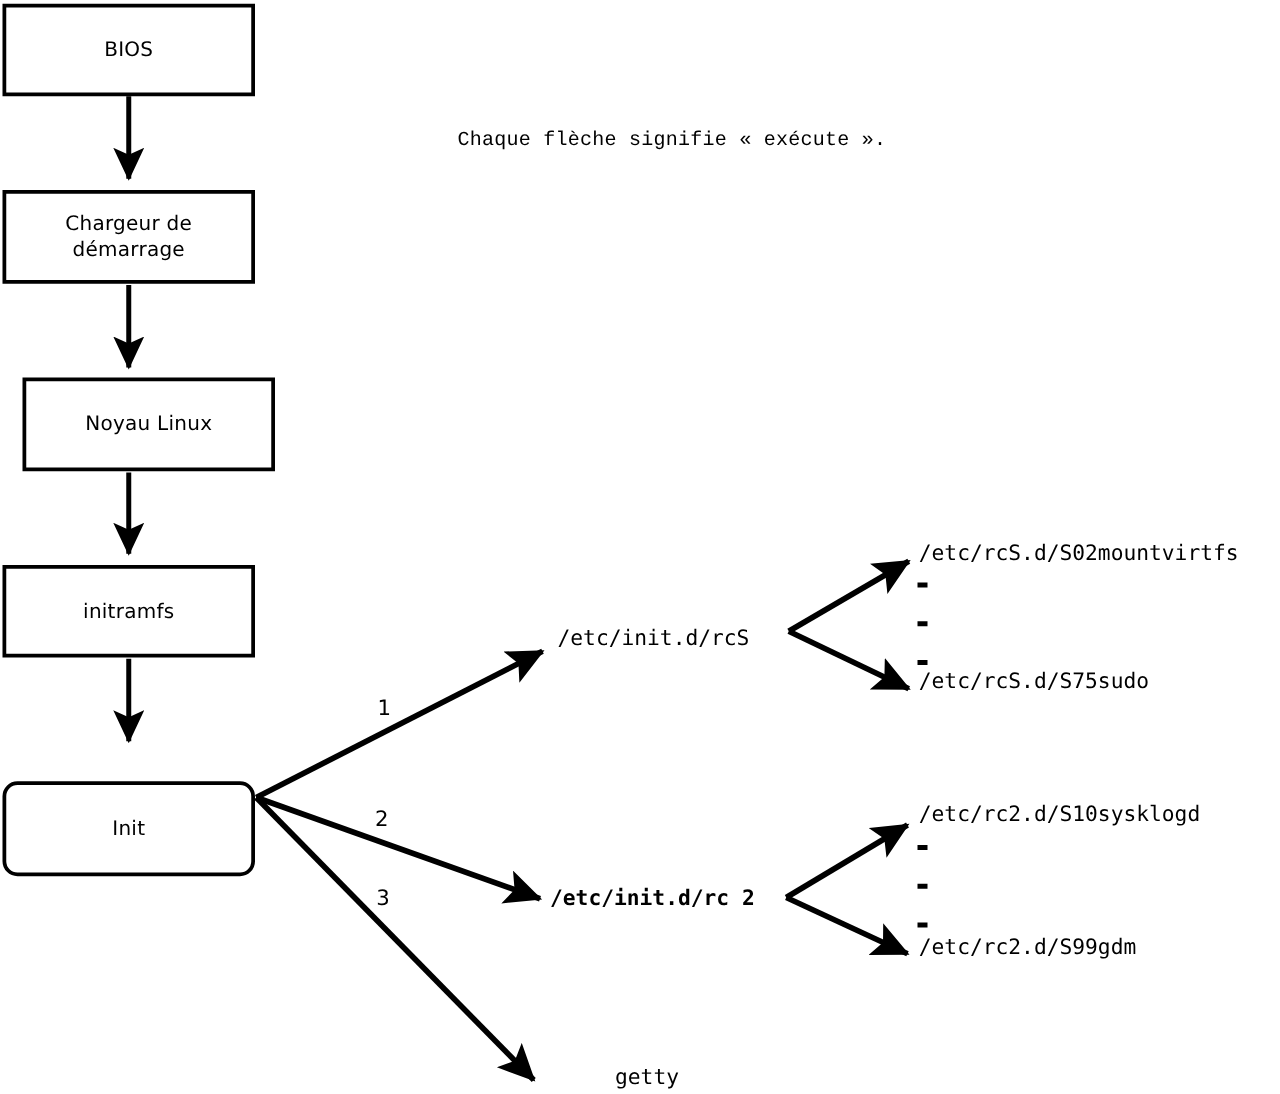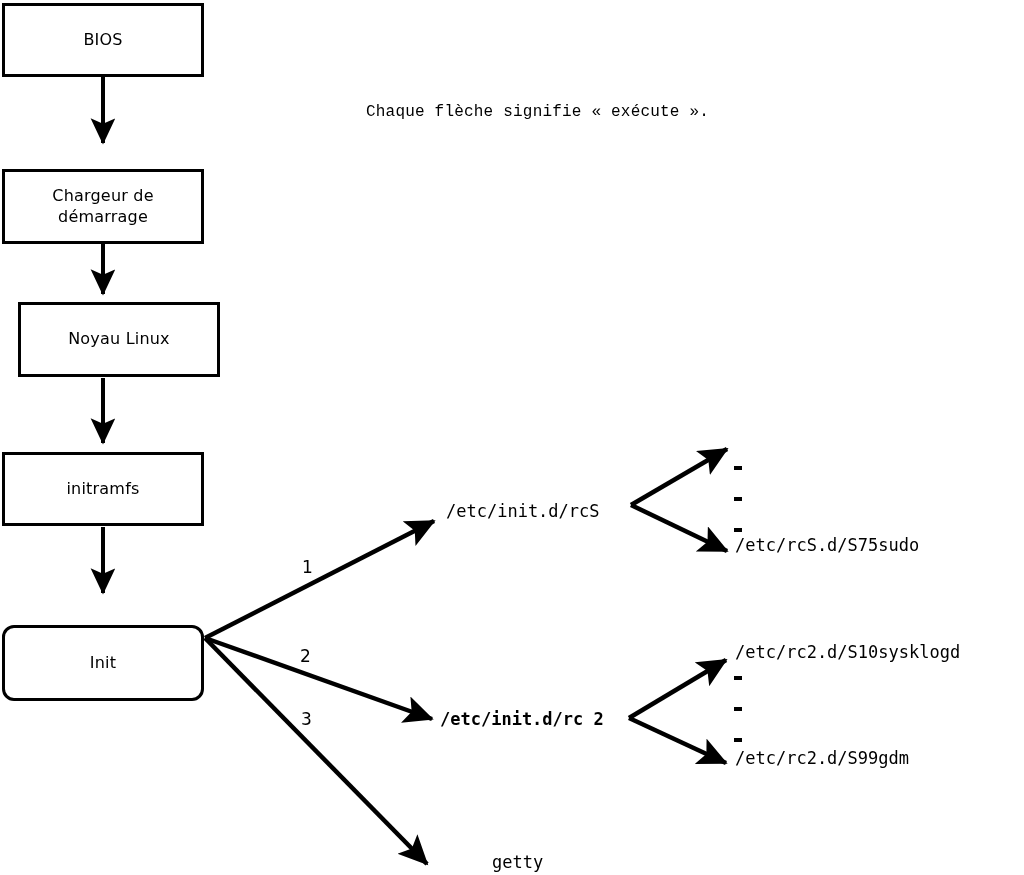--- a/index.html
+++ b/index.html
@@ -108,21 +108,21 @@
     <g stroke="#000000" stroke-width="4.5" fill="none" marker-end="url(#arrowhead)">
       <line x1="629" y1="718" x2="726" y2="660"></line>
       <line x1="629" y1="718" x2="726" y2="763"></line>
     </g>
   </svg>
 
   <div class="node-box" style="left:2px; top:3px; width:202px; height:74px;">
     <span>BIOS</span>
   </div>
 
-  <div class="node-box" style="left:2px; top:152px; width:202px; height:75px; padding:0 10px;margin-top:17px;">
+  <div class="node-box" style="left:2px; top:152px; width:202px; height:75px; padding:0 10px;">
     <span>Chargeur de démarrage</span>
   </div>
 
   <div class="node-box" style="left:18px; top:302px; width:202px; height:75px;">
     <span>Noyau Linux</span>
   </div>
 
   <div class="node-box" style="left:2px; top:452px; width:202px; height:74px;justify-content:center;">
     <span>initramfs</span>
   </div>
@@ -134,20 +134,21 @@
   <div class="caption" style="left:366px; top:103px;">Chaque flèche signifie « exécute ».</div>
 
   <div class="branch-num" style="left:302px; top:557px;">1</div>
   <div class="branch-num" style="left:300px; top:646px;">2</div>
   <div class="branch-num" style="left:301px; top:709px;">3</div>
 
   <div class="mono-label" style="left:446px; top:501px;">/etc/init.d/rcS</div>
   <div class="mono-label" style="left:440px; top:709px;font-weight:bold;">/etc/init.d/rc 2</div>
   <div class="mono-label" style="left:450px; top:852px;margin-left:42px;">getty</div>
 
+  <div class="mono-label" style="left:735px; top:433px;">/etc/rcS.d/S02mountvirtfs</div>
   <div class="ellipsis-dots" style="left:734px; top:466px;">
     <i></i>
     <i></i>
     <i></i>
   </div>
   <div class="mono-label" style="left:735px; top:535px;">/etc/rcS.d/S75sudo</div>
 
   <div class="mono-label" style="left:735px; top:642px;">/etc/rc2.d/S10sysklogd</div>
   <div class="ellipsis-dots" style="left:734px; top:676px;">
     <i></i>

